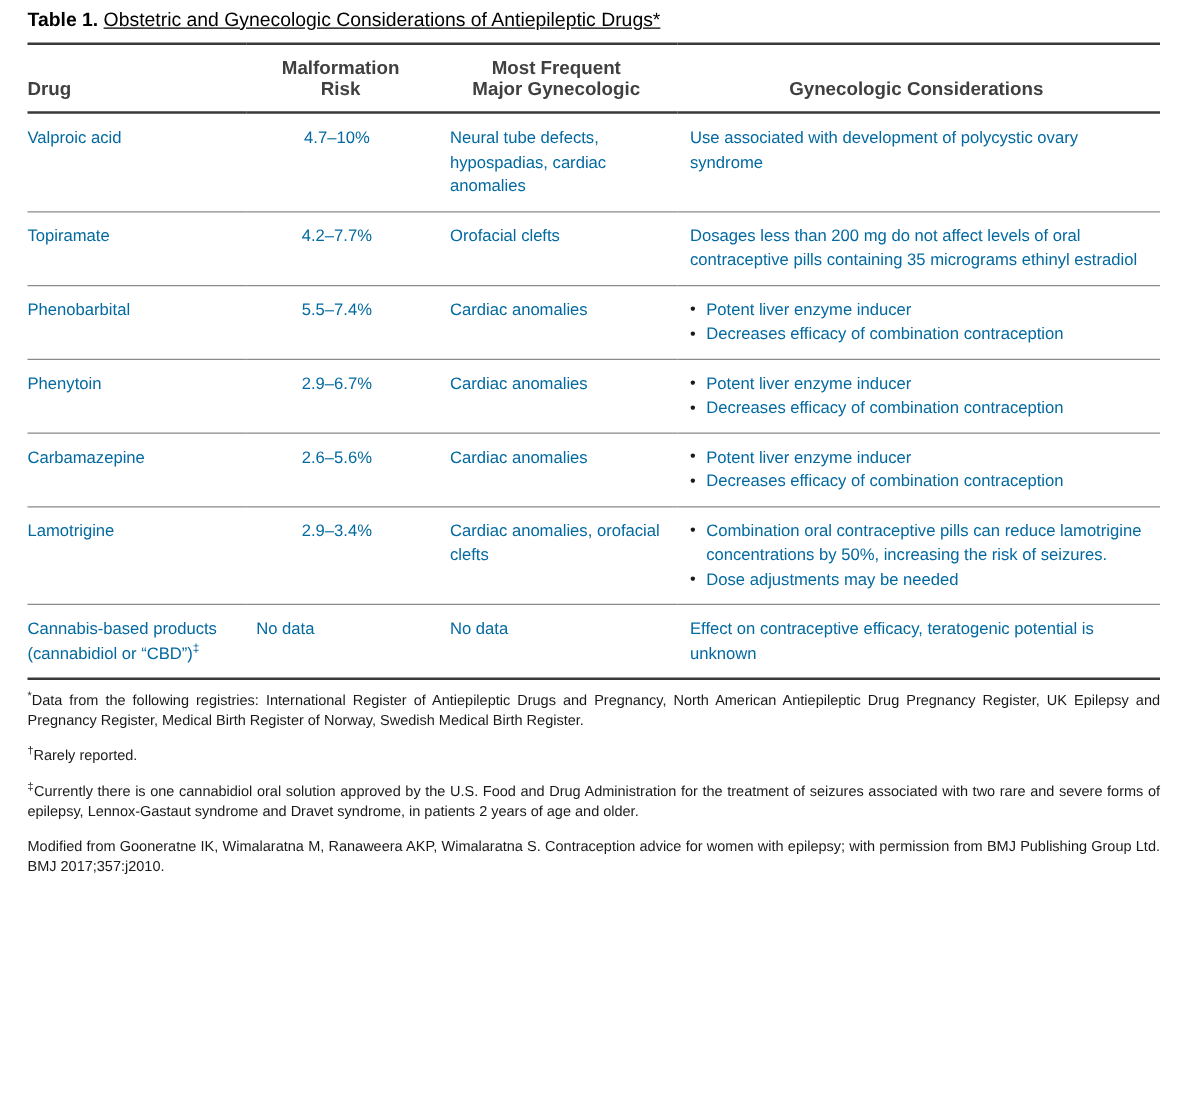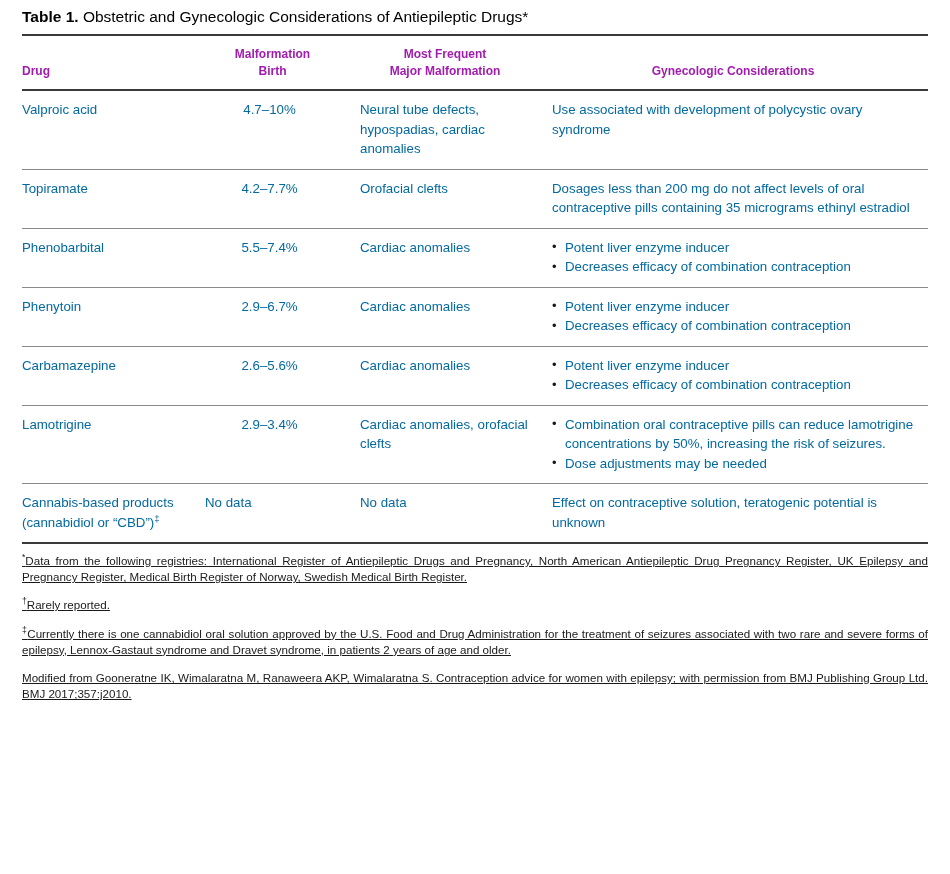--- a/index.html
+++ b/index.html
@@ -28,20 +28,21 @@
     line-height: 30px;
     padding: 2px 0 2px 0;
     color: #000;
     white-space: nowrap;
   }
   .table-title .tnum {
     font-weight: bold;
   }
   .table-title .ttext {
     font-weight: normal;
+    text-decoration: underline;
   }
 
   
   .rule-top {
     border-top: 2.2px solid #3a3a3a;
   }
   .rule-bottom {
     border-top: 2.2px solid #3a3a3a;
   }
 
@@ -52,25 +53,25 @@
     table-layout: fixed;
     font-size: 13.3px;
   }
   table.apt col.c-drug   { width: 175px; }
   table.apt col.c-risk   { width: 155px; }
   table.apt col.c-malf   { width: 190px; }
   table.apt col.c-gyn    { width: 386px; }
 
   thead th {
     font-weight: bold;
-    font-size: 12px;
+    font-size: 15px;
     line-height: 17px;
     padding: 10px 4px 9px 0;
     vertical-align: bottom;
-    color: #a21caf;
+    color: #404040;
   }
   th.h-drug { text-align: left; padding-left: 0; }
   th.h-risk { text-align: center; }
   th.h-malf { text-align: center; }
   th.h-gyn  { text-align: center; }
 
   tbody td {
     vertical-align: top;
     line-height: 19.5px;
     padding: 9px 6px 10px 0;
@@ -117,21 +118,20 @@
   .footnotes {
     width: 906px;
     padding-top: 9px;
   }
   .footnotes p {
     margin: 0 0 12px 0;
     font-size: 11.6px;
     line-height: 16.2px;
     text-align: justify;
     color: #1a1a1a;
-    text-decoration: underline;
   }
   .footnotes p:last-child { margin-bottom: 0; }
   .footnotes sup {
     font-size: 8.6px;
     vertical-align: super;
     line-height: 0;
   }
 </style>
 </head>
 <body>
@@ -148,25 +148,25 @@
       <col class="c-drug">
         <col class="c-risk">
         <col class="c-malf">
         <col class="c-gyn">
     </colgroup>
     <thead>
       <tr class="rule-top">
         <th class="h-drug rule-top">Drug</th>
         <th class="h-risk rule-top">
           <span>Malformation</span><br>
-          <span>Birth</span>
+          <span>Risk</span>
         </th>
         <th class="h-malf rule-top">
           <span>Most Frequent</span><br>
-          <span>Major Malformation</span>
+          <span>Major Gynecologic</span>
         </th>
         <th class="h-gyn rule-top">Gynecologic Considerations</th>
       </tr>
     </thead>
     <tbody id="table-body">
         <tr class="first-body">
           <td class="d-drug">Valproic acid</td>
           <td class="d-risk">4.7–10%</td>
           <td class="d-malf">Neural tube defects, hypospadias, cardiac anomalies</td>
           <td class="d-gyn">Use associated with development of polycystic ovary syndrome</td>
@@ -218,21 +218,21 @@
             <ul class="blist">
               <li>Combination oral contraceptive pills can reduce lamotrigine concentrations by 50%, increasing the risk of seizures.</li>
               <li>Dose adjustments may be needed</li>
             </ul>
           </td>
         </tr>
         <tr>
           <td class="d-drug">Cannabis-based products (cannabidiol or “CBD”)<sup class="fn">‡</sup></td>
           <td class="d-risk left">No data</td>
           <td class="d-malf">No data</td>
-          <td class="d-gyn">Effect on contraceptive solution, teratogenic potential is unknown</td>
+          <td class="d-gyn">Effect on contraceptive efficacy, teratogenic potential is unknown</td>
         </tr>
       </tbody>
   </table>
 
   <div class="rule-bottom" style="width:906px;"></div>
 
   <div class="footnotes" id="footnotes">
       <p><sup>*</sup>Data from the following registries: International Register of Antiepileptic Drugs and Pregnancy, North American Antiepileptic Drug Pregnancy Register, UK Epilepsy and Pregnancy Register, Medical Birth Register of Norway, Swedish Medical Birth Register.</p>
       <p><sup>†</sup>Rarely reported.</p>
       <p><sup>‡</sup>Currently there is one cannabidiol oral solution approved by the U.S. Food and Drug Administration for the treatment of seizures associated with two rare and severe forms of epilepsy, Lennox-Gastaut syndrome and Dravet syndrome, in patients 2 years of age and older.</p>

